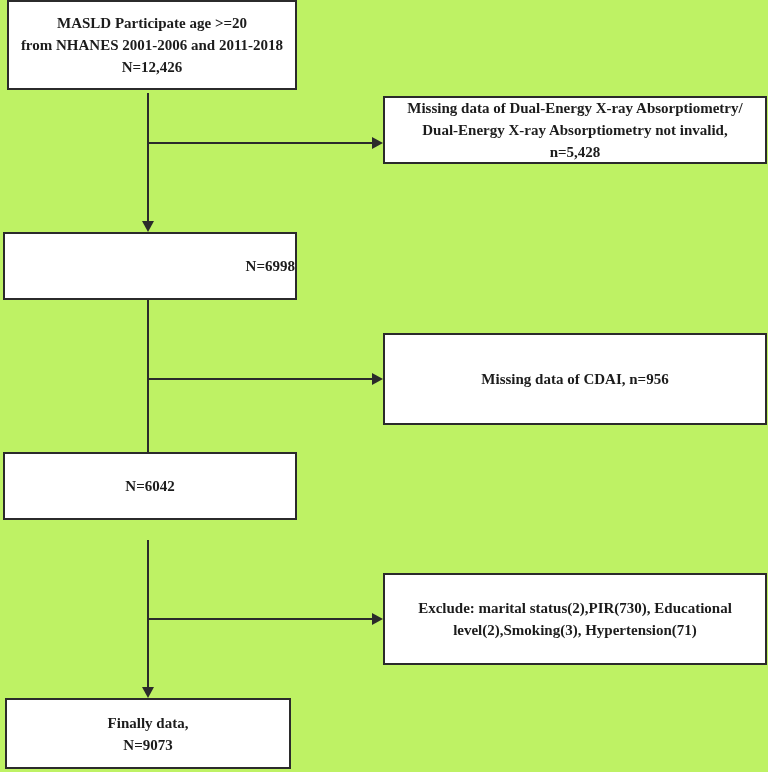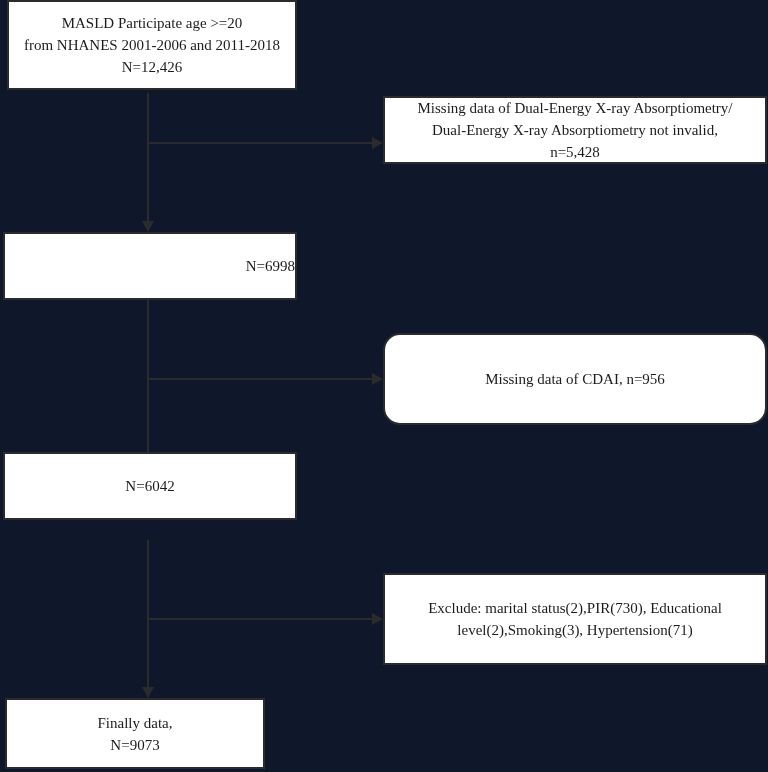--- a/index.html
+++ b/index.html
@@ -4,24 +4,25 @@
 <style>
   html, body {
     margin: 0;
     padding: 0;
     background: #ffffff;
   }
   .canvas {
     position: relative;
     width: 768px;
     height: 772px;
-    background: #0f172a;
+    background: #bef264;
     font-family: "Liberation Serif", "DejaVu Serif", serif;
     color: #1c1c1c;
     overflow: hidden;
+    font-weight: bold;
   }
   .fbox {
     position: absolute;
     box-sizing: border-box;
     border: 2px solid #2b2b2b;
     background: #ffffff;
     display: flex;
     flex-direction: column;
     align-items: center;
     justify-content: center;
@@ -54,24 +55,24 @@
     height: 0;
     border-top: 6px solid transparent;
     border-bottom: 6px solid transparent;
     border-left: 11px solid #2b2b2b;
   }
 
   
   #box-start        { left: 7;   top: 3;   width: 290px; height: 90px; left: 7px; }
   #box-excl-dxa     { left: 383px; top: 96px; width: 384px; height: 68px; }
   #box-n6998        { left: 3px;   top: 232px; width: 294px; height: 68px; align-items: flex-end; }
-  #box-excl-cdai    { left: 383px; top: 333px; width: 384px; height: 92px; border-radius: 17px; }
+  #box-excl-cdai    { left: 383px; top: 333px; width: 384px; height: 92px; }
   #box-n6042        { left: 3px;   top: 452px; width: 294px; height: 68px; }
   #box-excl-cov     { left: 383px; top: 573px; width: 384px; height: 92px; }
-  #box-final        { left: 5px;   top: 698px; width: 260px; height: 71px; }
+  #box-final        { left: 5px;   top: 698px; width: 286px; height: 71px; }
 
   
   #vline-1 { left: 147px; top: 93px;  height: 130px; }
   #vhead-1 { left: 142px; top: 221px; }
   #hline-1 { left: 148px; top: 142px; width: 225px; }
   #hhead-1 { left: 372px; top: 137px; }
 
   #vline-2 { left: 147px; top: 300px; height: 162px; }
   #vhead-2 { left: 142px; top: 461px; }
   #hline-2 { left: 148px; top: 378px; width: 225px; }

